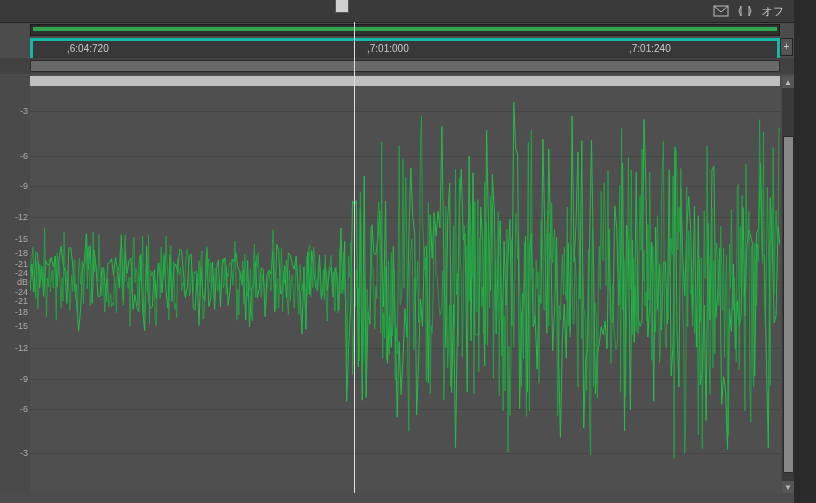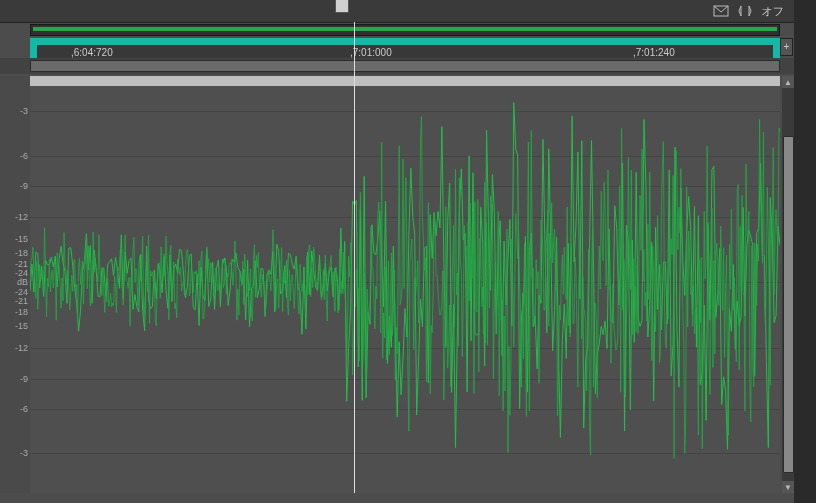--- a/index.html
+++ b/index.html
@@ -7,24 +7,24 @@
   
   .top-tool{position:absolute;top:0;left:0;right:0;height:22px;background:#3a3a3a;border-bottom:1px solid #222;display:flex;justify-content:flex-end;align-items:center;padding-right:10px;gap:8px}
   .top-tool .ico{width:16px;height:14px;display:flex;align-items:center;justify-content:center;color:#bbb}
   .top-tool .ico svg{width:16px;height:14px}
   .top-tool .lbl{color:#ccc;font-size:11px}
   
   .nav-strip{position:absolute;top:24px;left:30px;right:14px;height:10px;background:#2f2f2f;border:1px solid #1a1a1a}
   .nav-green{position:absolute;top:2px;left:2px;right:2px;height:4px;background:#2da44e}
   .nav-handle{position:absolute;top:-3px;left:335px;width:12px;height:14px;background:#d0d0d0;border:1px solid #555}
   
-  .ruler{position:absolute;top:38px;left:30px;right:14px;height:18px;background:#383838;border:7px solid #14b8a6}
+  .ruler{position:absolute;top:38px;left:30px;right:14px;height:18px;background:#383838;border:3px solid #14b8a6}
   .ruler .tick{position:absolute;top:2px;font-size:10px;color:#ccc}
   .ruler .t1{left:34px}
-  .ruler .t2{left:313px}
+  .ruler .t2{left:334px}
   .ruler .t3{left:596px}
   .zoom-plus{position:absolute;top:38px;right:1px;width:11px;height:16px;background:#555;border:1px solid #222;color:#ccc;display:flex;align-items:center;justify-content:center;font-size:10px;line-height:1}
   
   .hscroll{position:absolute;top:58px;left:0;right:0;height:16px;background:#424242}
   .hthumb{position:absolute;top:2px;left:30px;right:14px;height:10px;background:#6a6a6a;border:1px solid #2a2a2a;border-radius:1px}
   
   .wave-wrap{position:absolute;top:76px;left:0;right:14px;bottom:10px;background:#4f4f4f}
   .db-gutter{position:absolute;top:0;left:0;width:30px;bottom:0;background:#4a4a4a}
   .db-gutter span{position:absolute;right:2px;color:#aaa;font-size:9px}
   

